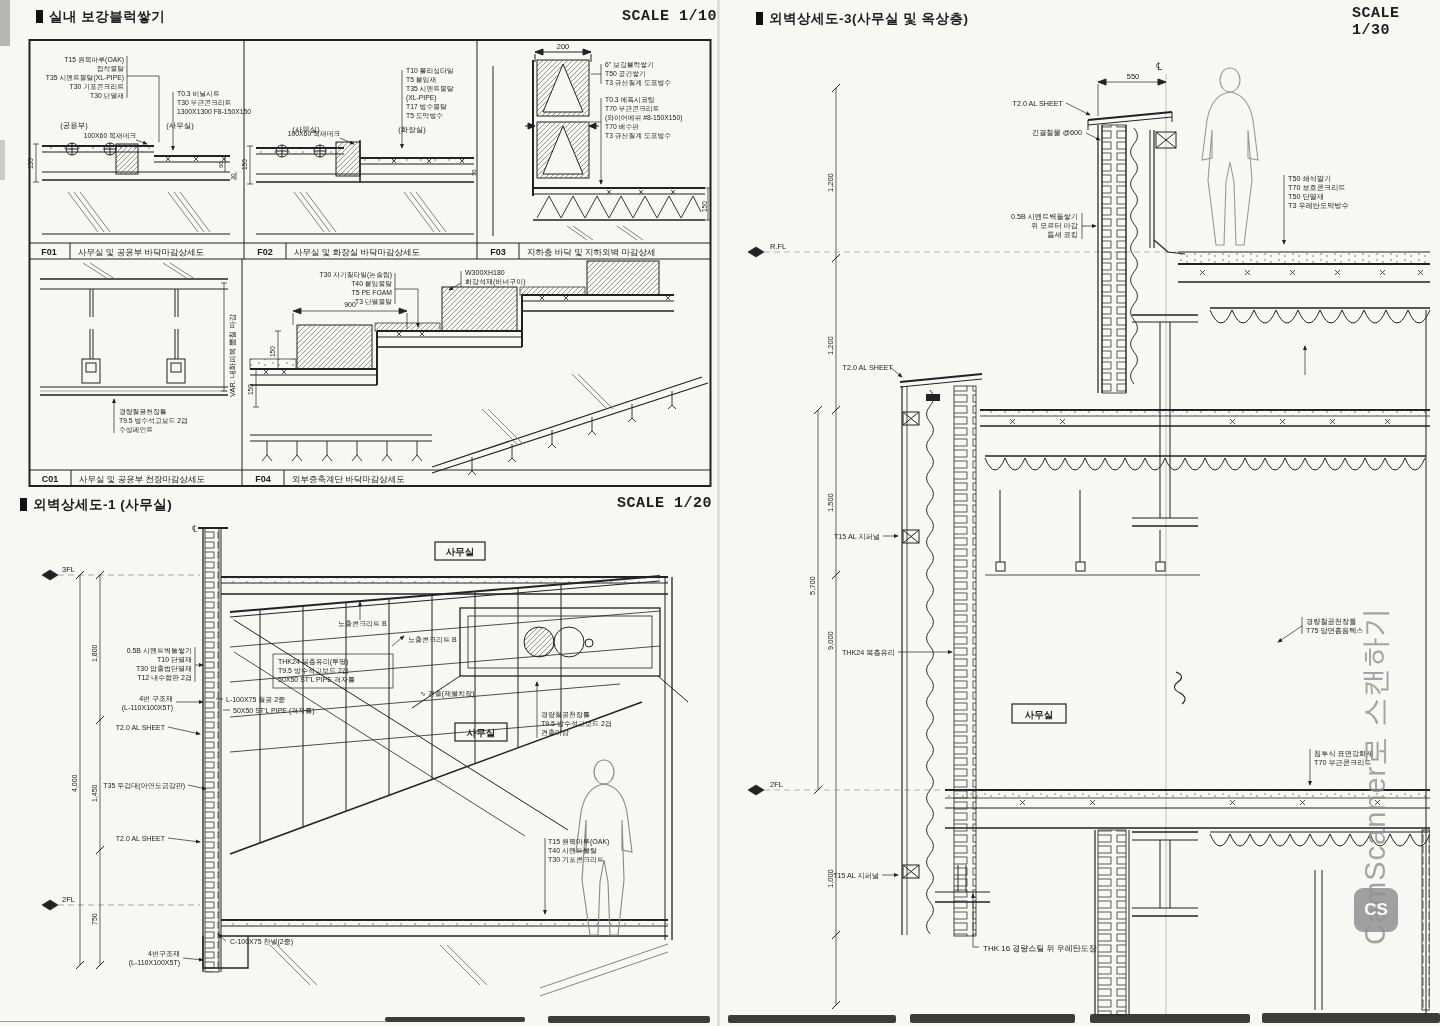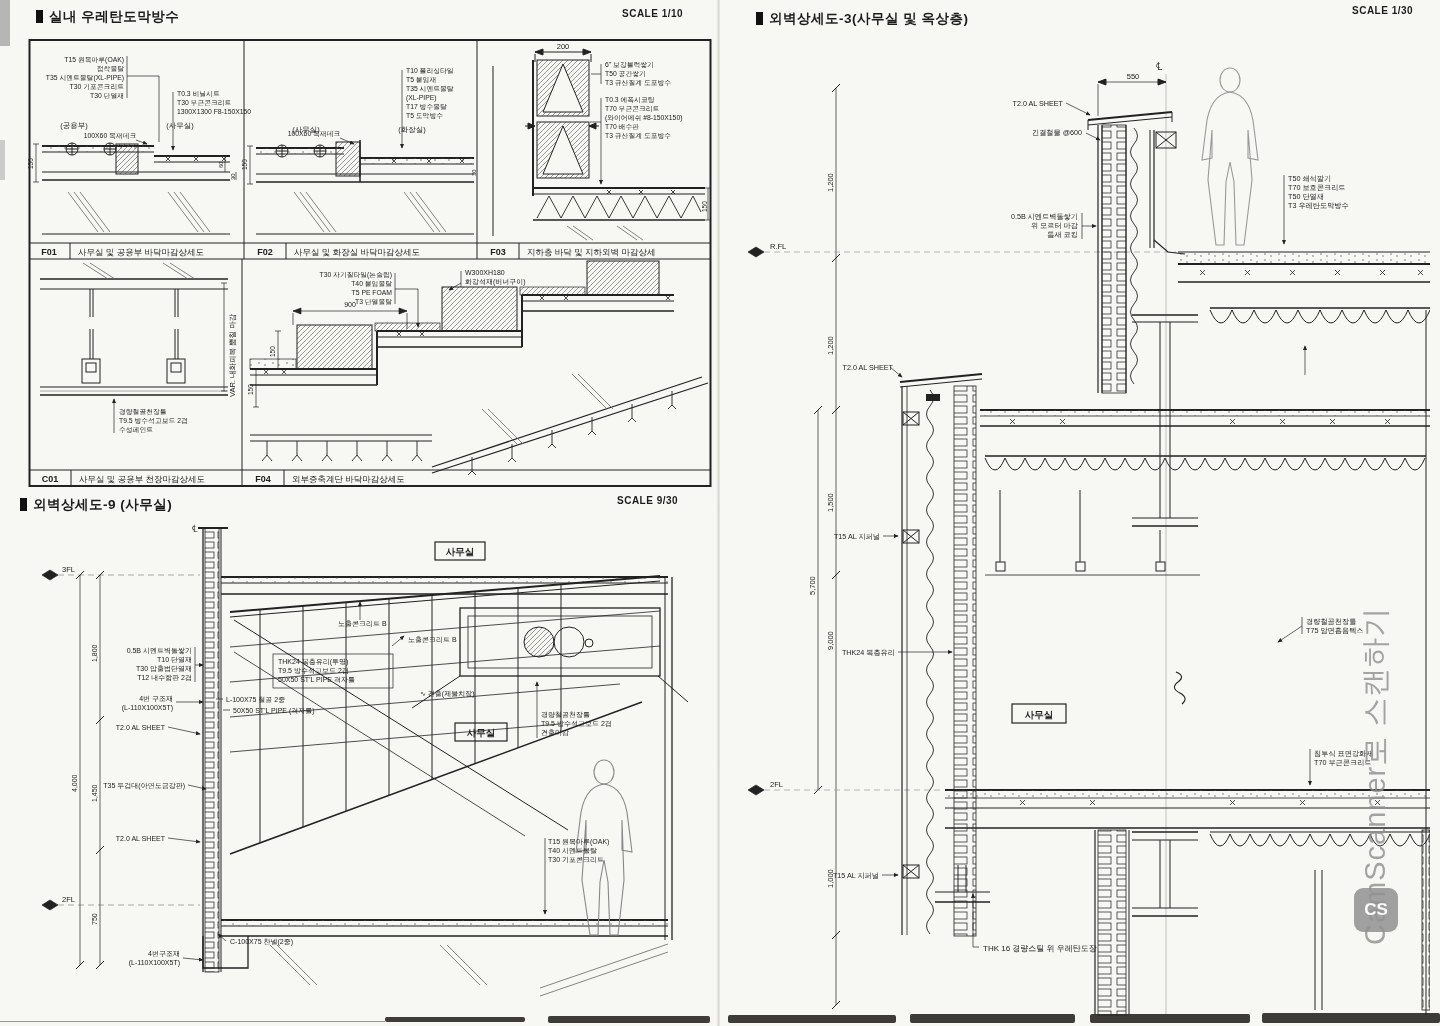--- a/index.html
+++ b/index.html
@@ -1,51 +1,51 @@
 <!DOCTYPE html>
 <html><head>
 <meta charset="utf-8">
 <style>
   html,body{margin:0;padding:0;background:#e8e8e4;}
   .sheet{position:relative;width:1440px;height:1026px;background:#f7f7f4;overflow:hidden;
          font-family:"Liberation Sans",sans-serif;color:#1c1c1c;}
   .hdr{position:absolute;font-size:13.5px;font-weight:bold;letter-spacing:.5px;white-space:nowrap;}
   .hdr .tab{display:inline-block;width:7px;height:13px;background:#111;margin-right:6px;vertical-align:-2px;}
-  .scale{position:absolute;font-size:10px;font-weight:bold;letter-spacing:.5px;}
+  .scale{position:absolute;font-size:15px;font-weight:bold;letter-spacing:.5px;font-family:Liberation Mono, monospace;}
   .fold{position:absolute;top:0;left:717px;width:3px;height:1026px;background:linear-gradient(to right,#eceae6,#d9d7d2,#eceae6);}
   .smudge{position:absolute;background:#666;opacity:.45;}
   .botdash{position:absolute;background:#23221f;border-radius:2px;opacity:.88;}
   .botline{position:absolute;left:0;top:1021px;width:385px;height:1px;background:#9a9a94;}
   .wm-text{position:absolute;left:1178px;top:723px;width:400px;height:44px;
            transform:rotate(-90deg);font-size:29px;color:#8f8f8f;opacity:.8;letter-spacing:1px;
            text-align:left;white-space:nowrap;}
   .wm-logo{position:absolute;left:1354px;top:888px;width:44px;height:44px;background:#929292;
            border-radius:9px;color:#fff;font-weight:bold;font-size:17px;display:flex;
            align-items:center;justify-content:center;opacity:.85;}
   svg text{fill:#20201e;font-family:"Liberation Sans",sans-serif;}
 </style>
 </head>
 <body>
 
 <div class="sheet">
 
   <div class="hdr" style="left:36px;top:8px">
-    <span class="tab"></span><span>실내 우레탄도막방수</span>
+    <span class="tab"></span><span>실내 보강블럭쌓기</span>
   </div>
   <div class="scale" style="left:622px;top:8px">SCALE 1/10</div>
 
   <div class="hdr" style="left:756px;top:10px">
     <span class="tab"></span><span>외벽상세도-3(사무실 및 옥상층)</span>
   </div>
   <div class="scale" style="left:1352px;top:5px">SCALE 1/30</div>
 
   <div class="hdr" style="left:20px;top:496px">
-    <span class="tab"></span><span>외벽상세도-9 (사무실)</span>
+    <span class="tab"></span><span>외벽상세도-1 (사무실)</span>
   </div>
-  <div class="scale" style="left:617px;top:495px">SCALE 9/30</div>
+  <div class="scale" style="left:617px;top:495px">SCALE 1/20</div>
 
   <svg style="position:absolute;left:28px;top:36px" width="684" height="452" viewBox="0 0 684 452">
     <defs>
       <pattern id="hA" width="5" height="5" patternUnits="userSpaceOnUse">
           <path d="M0,5 L5,0" stroke="#555" stroke-width="0.6"></path>
         </pattern>
       <pattern id="spA" width="14" height="6" patternUnits="userSpaceOnUse">
           <circle cx="3" cy="2" r="0.7" fill="#555"></circle>
           <circle cx="9" cy="4" r="0.7" fill="#555"></circle>
         </pattern>

